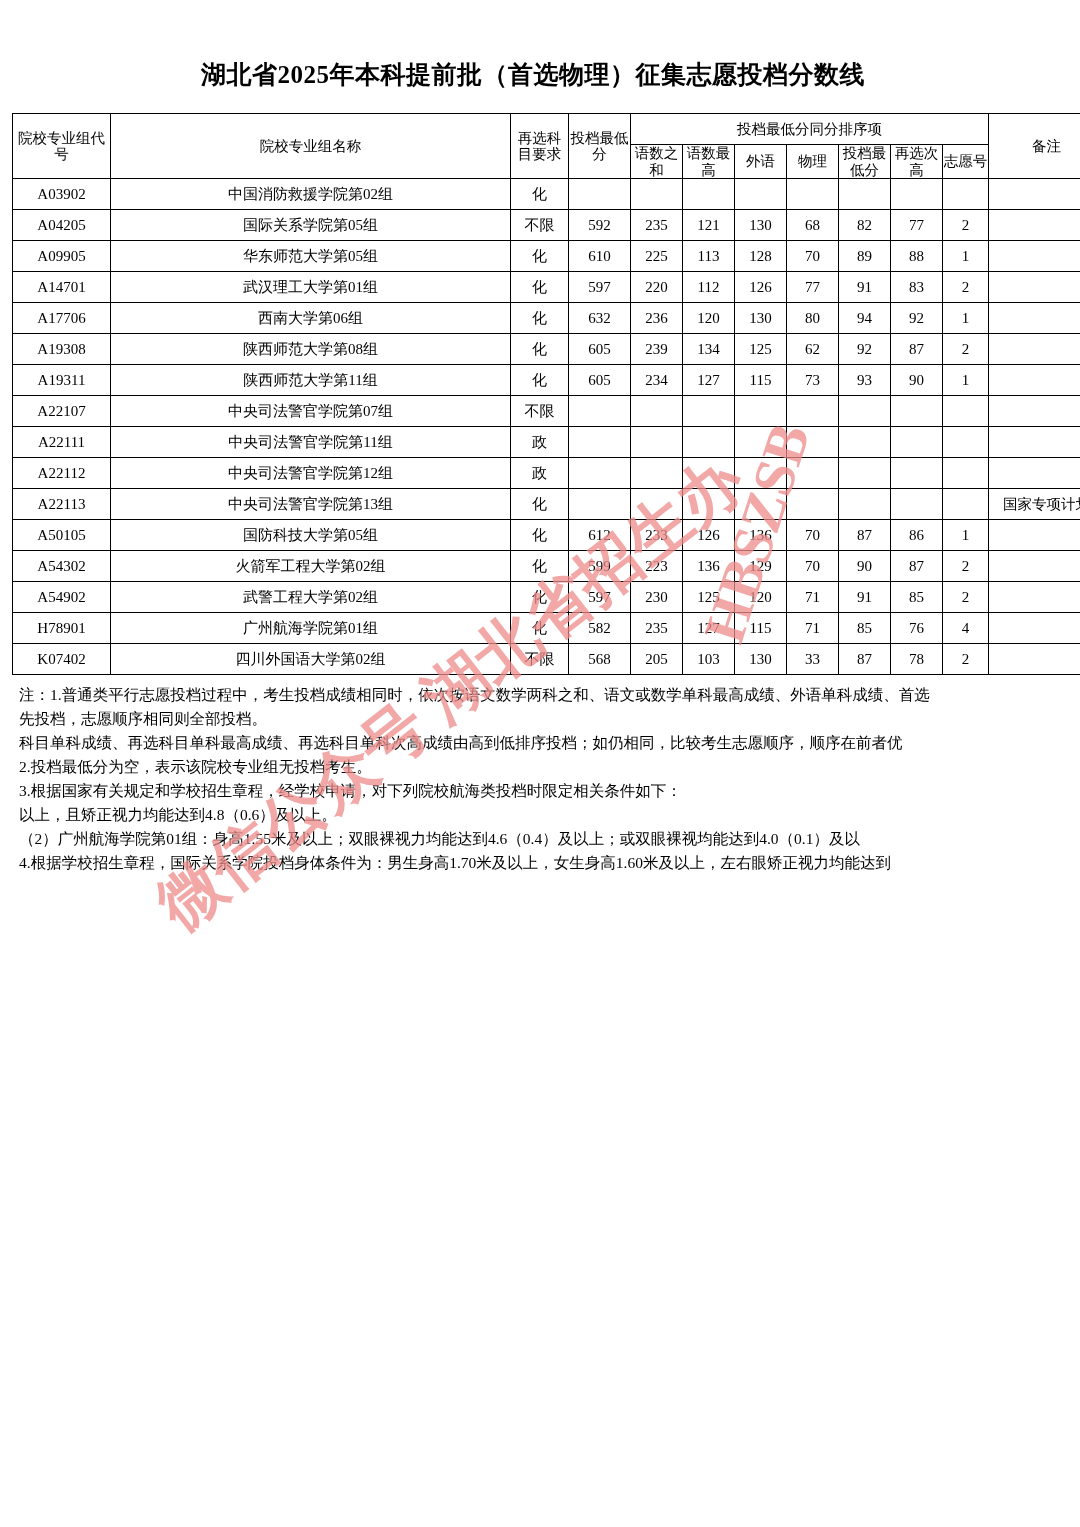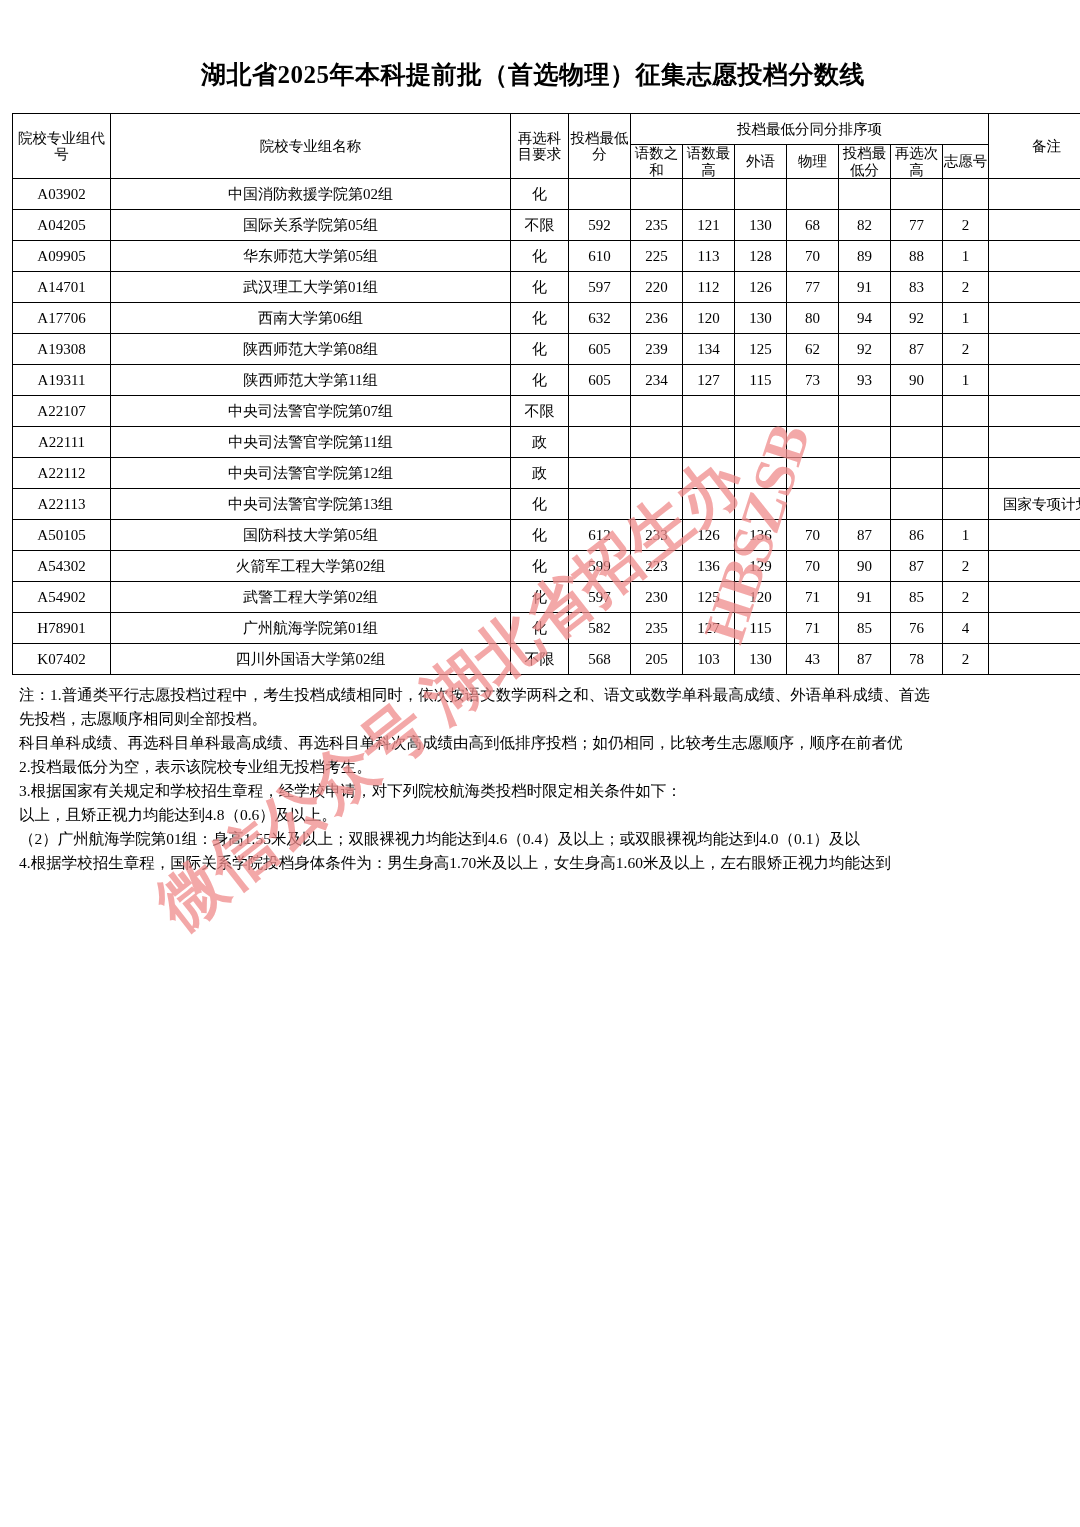--- a/index.html
+++ b/index.html
@@ -375,21 +375,21 @@
           <td class="remark-cell"></td>
         </tr>
         <tr>
           <td class="code-cell">K07402</td>
           <td class="name-cell">四川外国语大学第02组</td>
           <td class="num">不限</td>
           <td class="num">568</td>
           <td class="num">205</td>
           <td class="num">103</td>
           <td class="num">130</td>
-          <td class="num">43</td>
+          <td class="num">33</td>
           <td class="num">87</td>
           <td class="num">78</td>
           <td class="num">2</td>
           <td class="remark-cell"></td>
         </tr>
       </tbody>
   </table>
 
   <div class="notes">
     <p class="note-first">注：1.普通类平行志愿投档过程中，考生投档成绩相同时，依次按语文数学两科之和、语文或数学单科最高成绩、外语单科成绩、首选</p>

